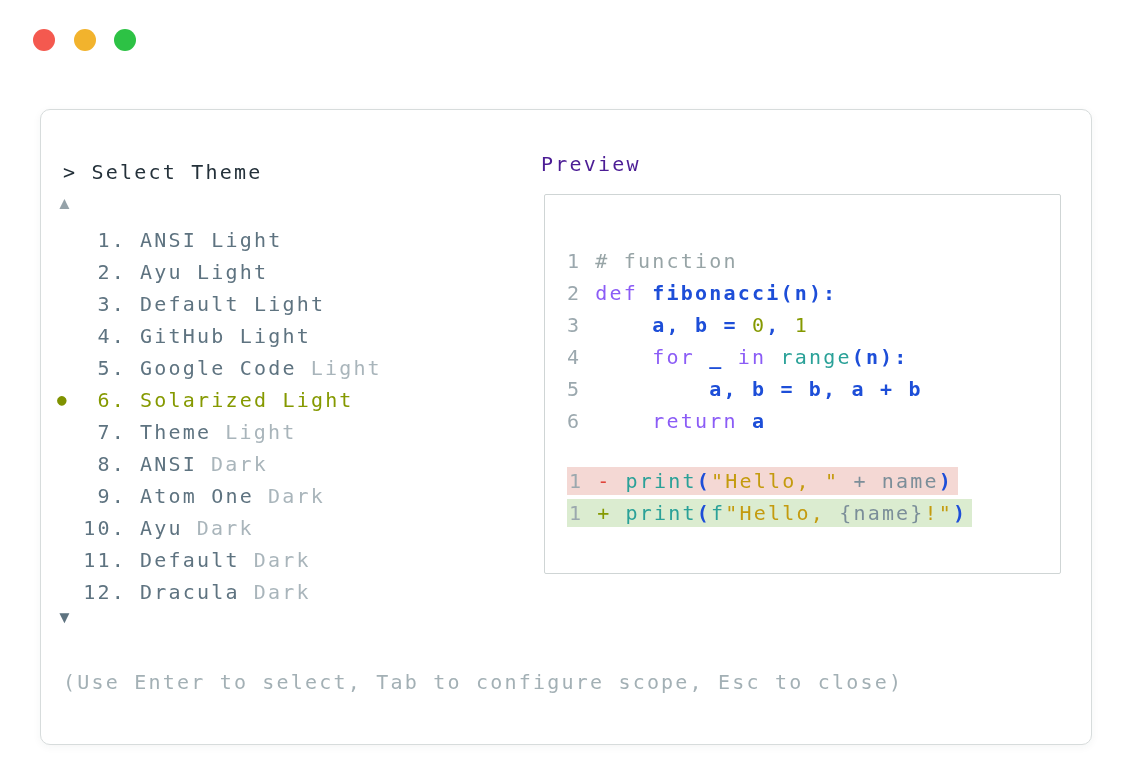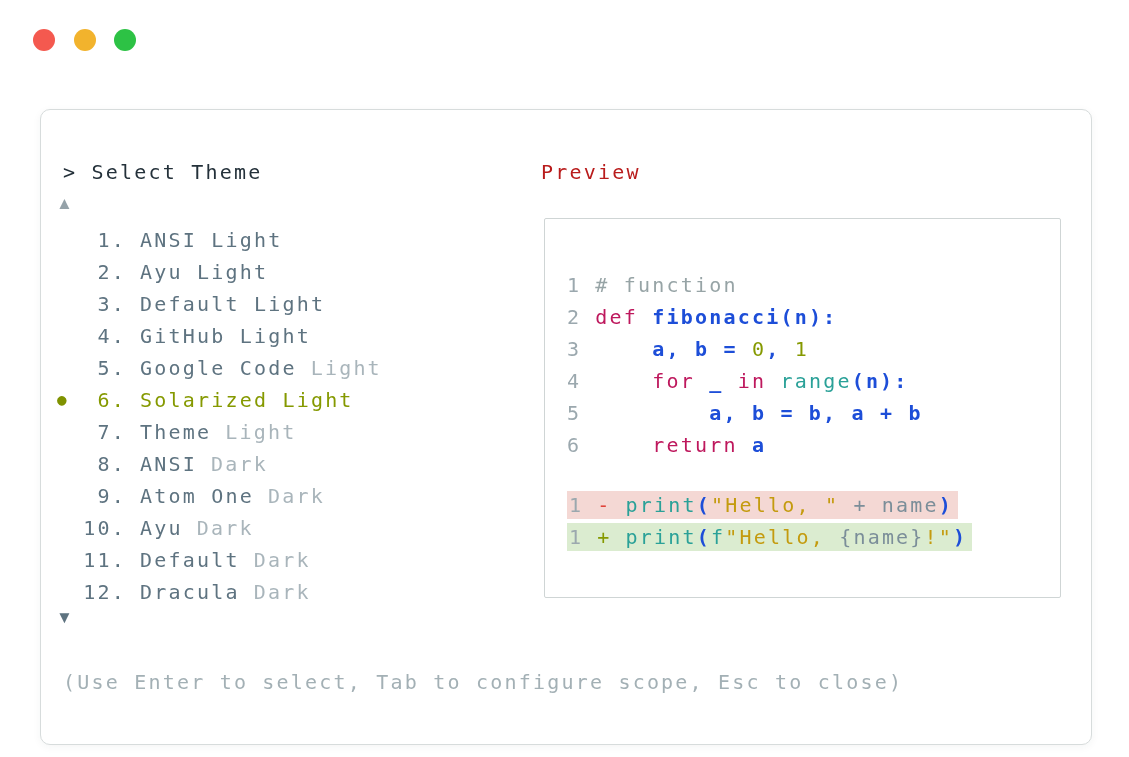--- a/index.html
+++ b/index.html
@@ -22,39 +22,39 @@
 
   .theme-list{position:absolute;left:16px;top:114px;}
   .trow{height:32px;line-height:32px;white-space:pre;color:#5e7380;cursor:pointer;display:flex;align-items:center;}
   .trow .marker{display:inline-block;width:26px;color:#7f9200;font-size:16px;letter-spacing:0;text-align:left;}
   .trow .num{display:inline-block;width:43px;text-align:right;}
   .trow .tname{margin-left:14px;}
   .trow .variant{margin-left:14px;color:#a9b5bb;}
   .trow.selected{color:#859900;}
   .trow.selected .num,.trow.selected .tname{color:#859900;}
 
-  .preview-label{position:absolute;left:500px;top:46px;line-height:32px;color:#b91c1c;}
-  .preview-box{position:absolute;left:503px;top:108px;width:517px;height:380px;background:#ffffff;
+  .preview-label{position:absolute;left:500px;top:38px;line-height:32px;color:#4c1d95;}
+  .preview-box{position:absolute;left:503px;top:84px;width:517px;height:380px;background:#ffffff;
                border:1px solid #cfd5d5;border-radius:2px;padding:50px 0 0 22px;}
 
   .crow{height:32px;line-height:32px;white-space:pre;}
   .crow .ln{color:#9ba8ae;margin-right:14px;}
   .blank-row{height:30px;}
 
   .drow{display:table;white-space:pre;line-height:28px;height:28px;margin-bottom:4px;padding:0 5px 0 2px;}
   .drow .ln{color:#9ba8ae;}
   .drow .d-sign{margin:0 14px;}
   .drow.del{background:#f4d8d4;}
   .drow.add{background:#dbecd0;}
   .sign-del{color:#e0443a;}
   .sign-add{color:#859900;}
 
   .c-comment{color:#97a4a6;}
   .c-body{color:#1d4ed8;font-weight:bold;}
-  .c-kw{color:#be185d;}
+  .c-kw{color:#8b5cf6;}
   .c-fn{color:#2aa198;}
   .c-num{color:#859900;}
   .c-str{color:#c49b0e;}
   .c-var{color:#7b8e99;text-align:right;}
 
   .footer-hint{position:absolute;left:22px;top:556px;line-height:32px;color:#a3b0b5;white-space:pre;}
 </style>
 </head>
 <body>
 

